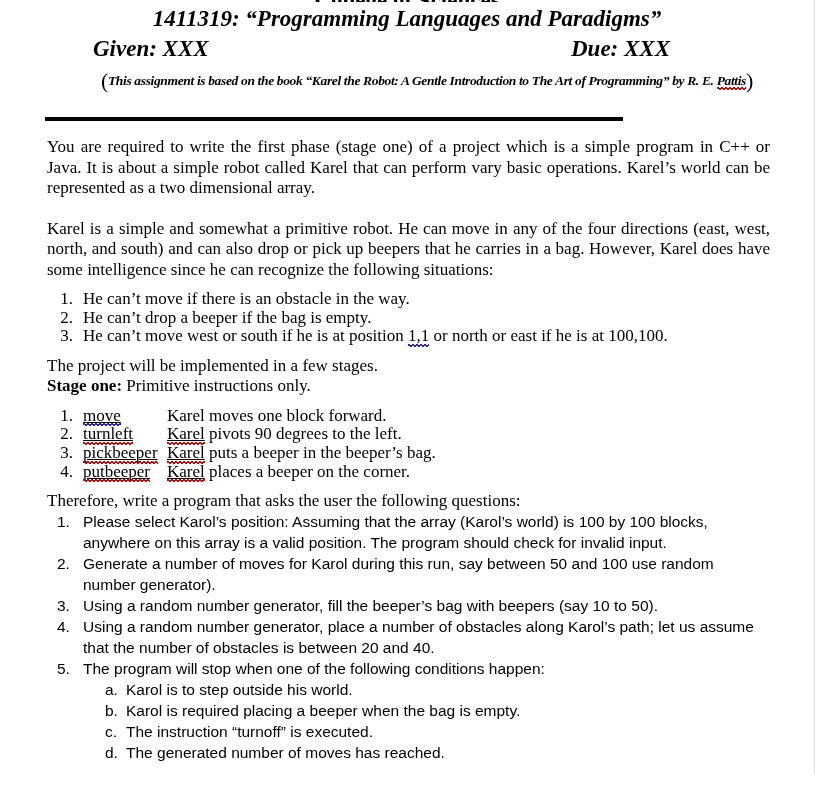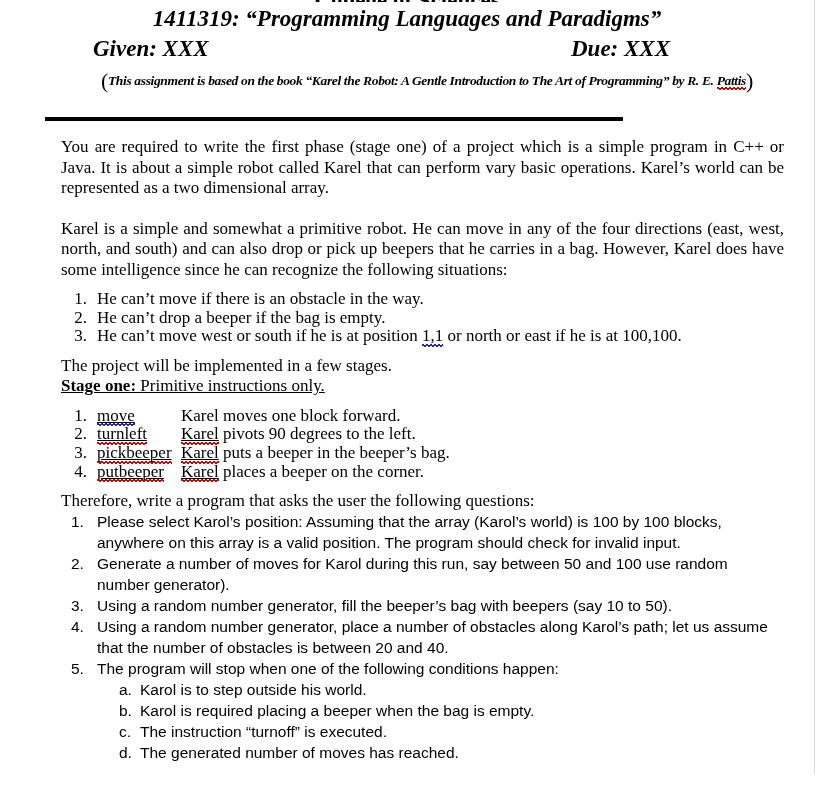--- a/index.html
+++ b/index.html
@@ -110,21 +110,21 @@
     left: 45px;
     top: 128px;
     width: 578px;
     height: 4px;
     background: #000000;
   }
 
   
   .body-wrap {
     position: absolute;
-    left: 61px;
+    left: 47px;
     top: 148px;
     width: 723px;
   }
 
   p.para {
     margin: 0;
     font-size: 17px;
     line-height: 20.5px;
     text-align: justify;
     text-justify: inter-word;
@@ -280,21 +280,21 @@
         <span class="num">2.</span><span>He can’t drop a beeper if the bag is empty.</span>
       </li>
       <li>
         <span class="num">3.</span><span>He can’t move west or south if he is at position </span><span class="sq-blue">1,1</span><span> or north or east if he is at 100,100.</span>
       </li>
     </ol>
 
     <div class="gap-sm"></div>
 
     <p class="para" style="text-align:left;"> The project will be implemented in a few stages.</p>
-    <p class="para" style="text-align:left;text-decoration:underline;">
+    <p class="para" style="text-align:left;">
       <span class="stage-label">Stage one:</span><span> Primitive instructions only.</span>
     </p>
 
     <div class="gap-sm"></div>
 
     <ol class="serif-list commands">
       <li>
         <span class="num">1.</span><span class="cmd-name"><span class="sq-blue uline">move</span></span><span>Karel</span><span> moves one block forward.</span>
       </li>
       <li>

